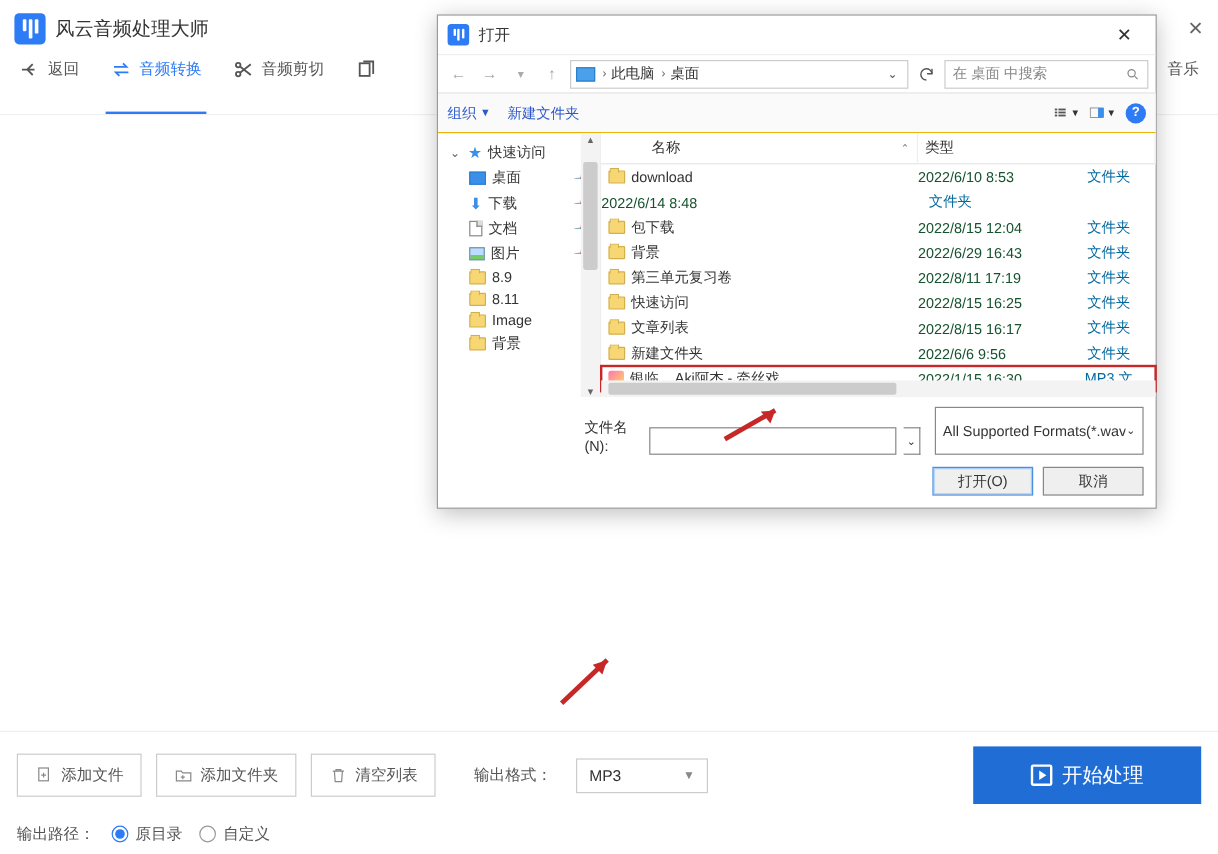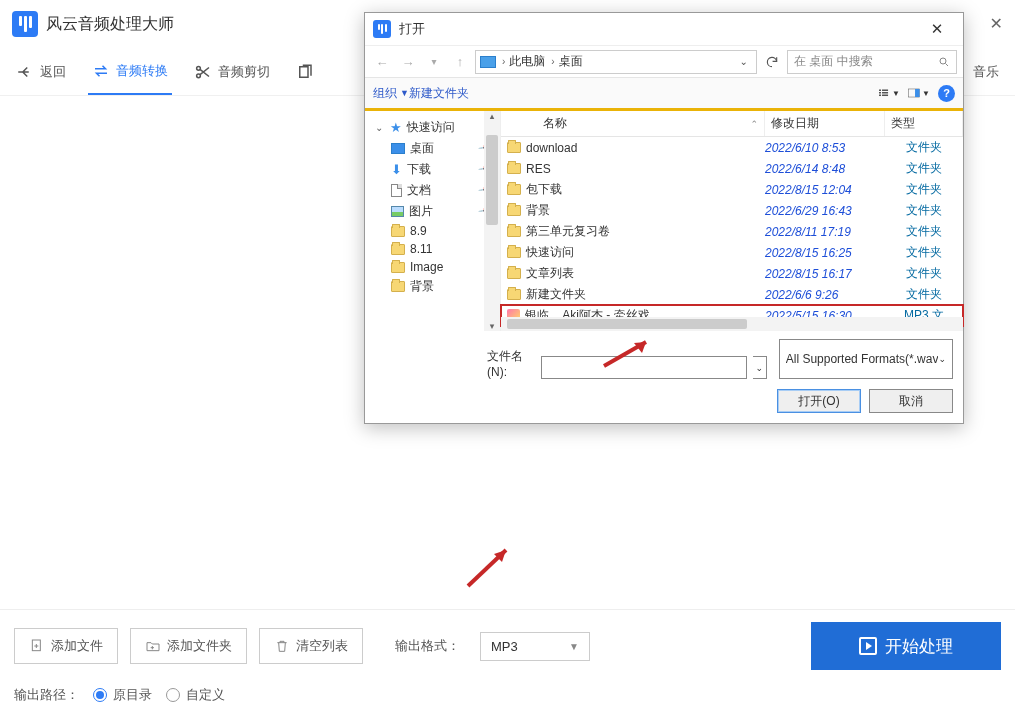--- a/index.html
+++ b/index.html
@@ -8,21 +8,21 @@
 
 .app-titlebar { height:48px; display:flex; align-items:center; padding:0 12px; }
 .app-logo { width:26px; height:26px; background:#2d7bf5; border-radius:4px; display:flex; align-items:center; justify-content:center; margin-right:8px; }
 .app-logo span{ display:flex; gap:2px;}
 .app-logo i{ width:3px; background:#fff; border-radius:1px; }
 .app-logo i:nth-child(1){height:10px;} .app-logo i:nth-child(2){height:16px;} .app-logo i:nth-child(3){height:12px;}
 .app-title { font-size:16px; color:#333; }
 
 
 .main-nav { height:48px; display:flex; align-items:center; padding:0 12px; gap:18px; border-bottom:1px solid #f0f0f0;}
-.nav-item { display:flex; align-items:center; gap:6px; color:#555; cursor:pointer; padding:0 4px; height:46px; }
+.nav-item { display:flex; gap:6px; color:#555; cursor:pointer; padding:0 4px; height:46px; }
 .nav-item.active { color:#2d7bf5; border-bottom:2px solid #2d7bf5; }
 .nav-item svg { width:18px; height:18px; }
 .nav-item.right { margin-left:auto; }
 
 
 .center-area { position:absolute; left:0; right:0; top:100px; bottom:130px; display:flex; flex-direction:column; align-items:center; justify-content:center; }
 .add-wrap { border:5px solid #b22222; padding:14px 22px; }
 .add-btn { width:180px; height:56px; background:#2d6fe6; color:#fff; font-size:17px; display:flex; align-items:center; justify-content:center; gap:8px; cursor:pointer; }
 .add-btn .plus{ font-size:20px; font-weight:300; }
 .arrow1 { position:absolute; left:460px; top:540px; pointer-events:none;}
@@ -56,21 +56,21 @@
 .dlg-path{ height:32px; display:flex; align-items:center; gap:4px; padding:0 6px; border-top:1px solid #eee; }
 .nav-arrow{ width:22px; height:22px; display:flex; align-items:center; justify-content:center; color:#aaa; cursor:pointer;}
 .path-box{ flex:1; border:1px solid #ccc; height:24px; display:flex; align-items:center; padding:0 4px; gap:6px; font-size:12px; overflow:hidden;}
 .path-box .mon{width:16px;height:12px;background:#4aa0e9;border:1px solid #2b7fcc;} 
 .crumb{display:flex;align-items:center;gap:4px;}
 .crumb .chv{font-size:10px;color:#666;}
 .path-acts{display:flex;align-items:center;gap:2px;}
 .path-dd{font-size:10px;color:#555;padding:0 4px;cursor:pointer;}
 .refresh{width:22px;height:22px;display:flex;align-items:center;justify-content:center;cursor:pointer;}
 .search-box{ width:170px; border:1px solid #ccc; height:24px; display:flex; align-items:center; padding:0 6px; color:#888; font-size:12px; justify-content:space-between;}
-.dlg-tool{ height:34px; border-top:1px solid #e5e5e5; border-bottom:3px solid #eab308; background:#fafafa; display:flex; align-items:center; padding:0 8px; }
+.dlg-tool{ height:34px; border-top:1px solid #e5e5e5; border-bottom:1px solid #eab308; background:#fafafa; display:flex; align-items:center; padding:0 8px; gap:14px;}
 .dlg-tool .t{ color:#2d59c9; font-size:12px; cursor:pointer; display:flex; align-items:center; gap:3px;}
 .dlg-tool .t .dd{font-size:9px;}
 .dlg-tool .right-icons{ margin-left:auto; display:flex; align-items:center; gap:8px;}
 .tool-ic{ width:22px; height:18px; display:flex; align-items:center; justify-content:center; cursor:pointer; }
 .help-ic{ width:17px; height:17px; border-radius:50%; background:#2d7bf5; color:#fff; font-size:11px; font-weight:bold; display:flex; align-items:center; justify-content:center;}
 
 .dlg-body{ display:flex; height:220px; }
 .tree{ width:136px; border-right:1px solid #eee; padding:6px 4px; font-size:12px; overflow:hidden; position:relative;}
 .tree-row{ display:flex; align-items:center; gap:5px; padding:2px 2px 2px 6px; cursor:pointer; white-space:nowrap;}
 .tree-row.indent{ padding-left:22px; }
@@ -87,21 +87,21 @@
 .tree-scroll{ position:absolute; right:0; top:0; bottom:0; width:16px; background:#f3f3f3; display:flex; flex-direction:column; align-items:center; justify-content:space-between; font-size:9px; color:#666;}
 .tree-scroll .thumb{ background:#ccc; width:12px; height:90px; border-radius:2px; margin-top:14px;}
 
 .files{ flex:1; font-size:12px; position:relative; }
 .files-head{ display:flex; border-bottom:1px solid #e5e5e5; background:#fff; }
 .fh{ padding:4px 6px; border-right:1px solid #eee; white-space:nowrap;}
 .fh.name{ width:264px; display:flex; align-items:center; gap:4px;}
 .fh.date{ width:120px;} .fh.type{ flex:1;}
 .file-row{ display:flex; align-items:center; padding:2px 0; cursor:pointer;}
 .file-row .c-name{ width:264px; display:flex; align-items:center; gap:5px; padding-left:6px; white-space:nowrap;}
-.file-row .c-date{ width:120px; color:#1d4ed8;font-style:italic; } .file-row .c-type{ flex:1; color:#0369a1;text-align:center;}
+.file-row .c-date{ width:120px; color:#14532d; } .file-row .c-type{ flex:1; color:#0369a1;text-align:center;}
 .file-row.highlight{ outline:2px solid #c62828; outline-offset:-1px;}
 .ic-music{width:13px;height:13px;background:linear-gradient(135deg,#f7a,#fd6);border-radius:2px;position:relative;}
 .files .hscroll{ position:absolute; left:0; right:0; bottom:0; height:14px; background:#f3f3f3; display:flex; align-items:center;}
 .files .hscroll .thumb{ width:240px; height:10px; background:#ccc; border-radius:2px; margin-left:6px;}
 .arrow2{position:absolute; left:598px; top:334px; z-index:101; pointer-events:none;}
 .arrow2 svg{width:60px;height:36px;}
 
 .dlg-foot{ padding:8px 10px 4px; }
 .fn-row{ display:flex; align-items:flex-end; gap:6px;}
 .fn-row label{ font-size:12px;}
@@ -347,37 +347,32 @@
           <span style="margin-top:auto;">▾</span>
         </div>
     </div>
 
     <div class="files">
       <div class="files-head">
         <div class="fh name">
             <span style="margin-left:36px;">名称</span>
             <span style="margin-left:auto;font-size:9px;color:#888;">⌃</span>
           </div>
-        <div class="fh date"><span>修改日期</span></div>
         <div class="fh type"><span>类型</span></div>
       </div>
       <div id="file-rows">
           <div class="file-row">
             <div class="c-name">
               <span class="ic-folder"></span>
               <span>download</span>
             </div>
             <div class="c-date">2022/6/10 8:53</div>
             <div class="c-type">文件夹</div>
           </div>
           <div class="file-row">
-            <div class="c-name">
-              <span class="ic-folder"></span>
-              <span>RES</span>
-            </div>
             <div class="c-date">2022/6/14 8:48</div>
             <div class="c-type">文件夹</div>
           </div>
           <div class="file-row">
             <div class="c-name">
               <span class="ic-folder"></span>
               <span>包下载</span>
             </div>
             <div class="c-date">2022/8/15 12:04</div>
             <div class="c-type">文件夹</div>
@@ -412,29 +407,29 @@
               <span>文章列表</span>
             </div>
             <div class="c-date">2022/8/15 16:17</div>
             <div class="c-type">文件夹</div>
           </div>
           <div class="file-row">
             <div class="c-name">
               <span class="ic-folder"></span>
               <span>新建文件夹</span>
             </div>
-            <div class="c-date">2022/6/6 9:26</div>
+            <div class="c-date">2022/6/6 9:56</div>
             <div class="c-type">文件夹</div>
           </div>
           <div class="file-row highlight">
             <div class="c-name">
               <span class="ic-music"></span>
               <span>银临 _ Aki阿杰 - 牵丝戏</span>
             </div>
-            <div class="c-date">2022/5/15 16:30</div>
+            <div class="c-date">2022/1/15 16:30</div>
             <div class="c-type">MP3 文</div>
           </div>
         </div>
       <div class="hscroll">
           <div class="thumb"></div>
         </div>
     </div>
   </div>
 
   <div class="dlg-foot">

